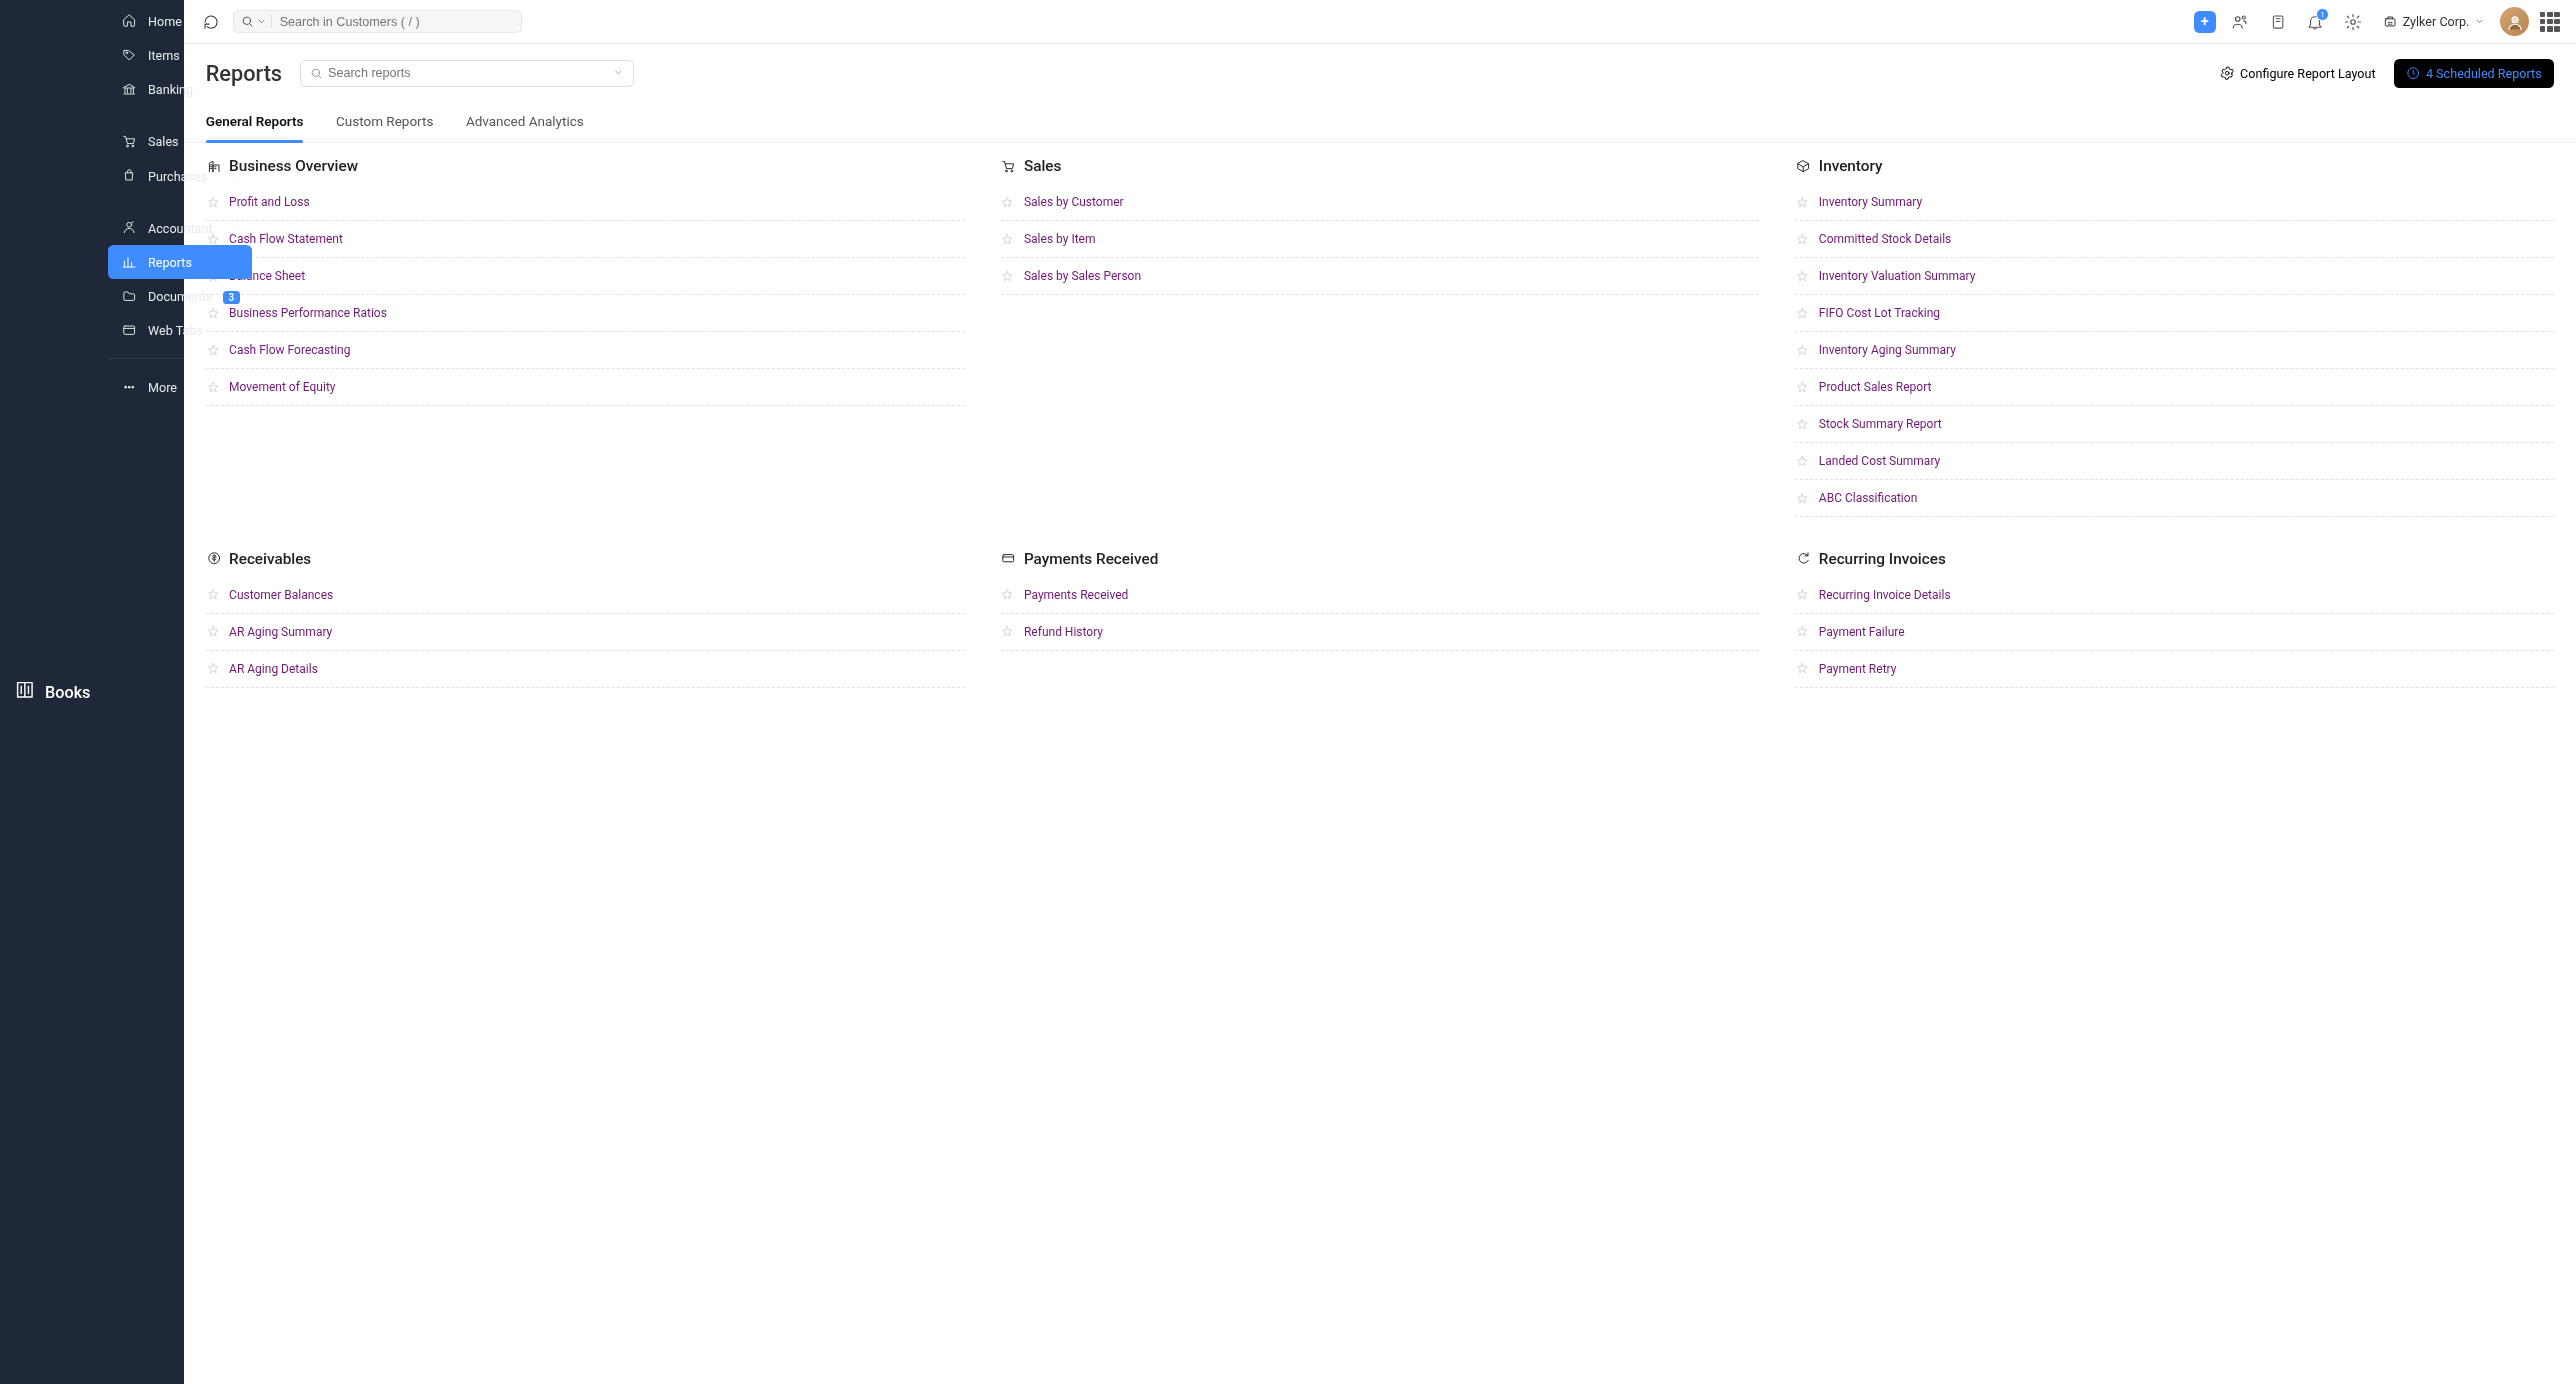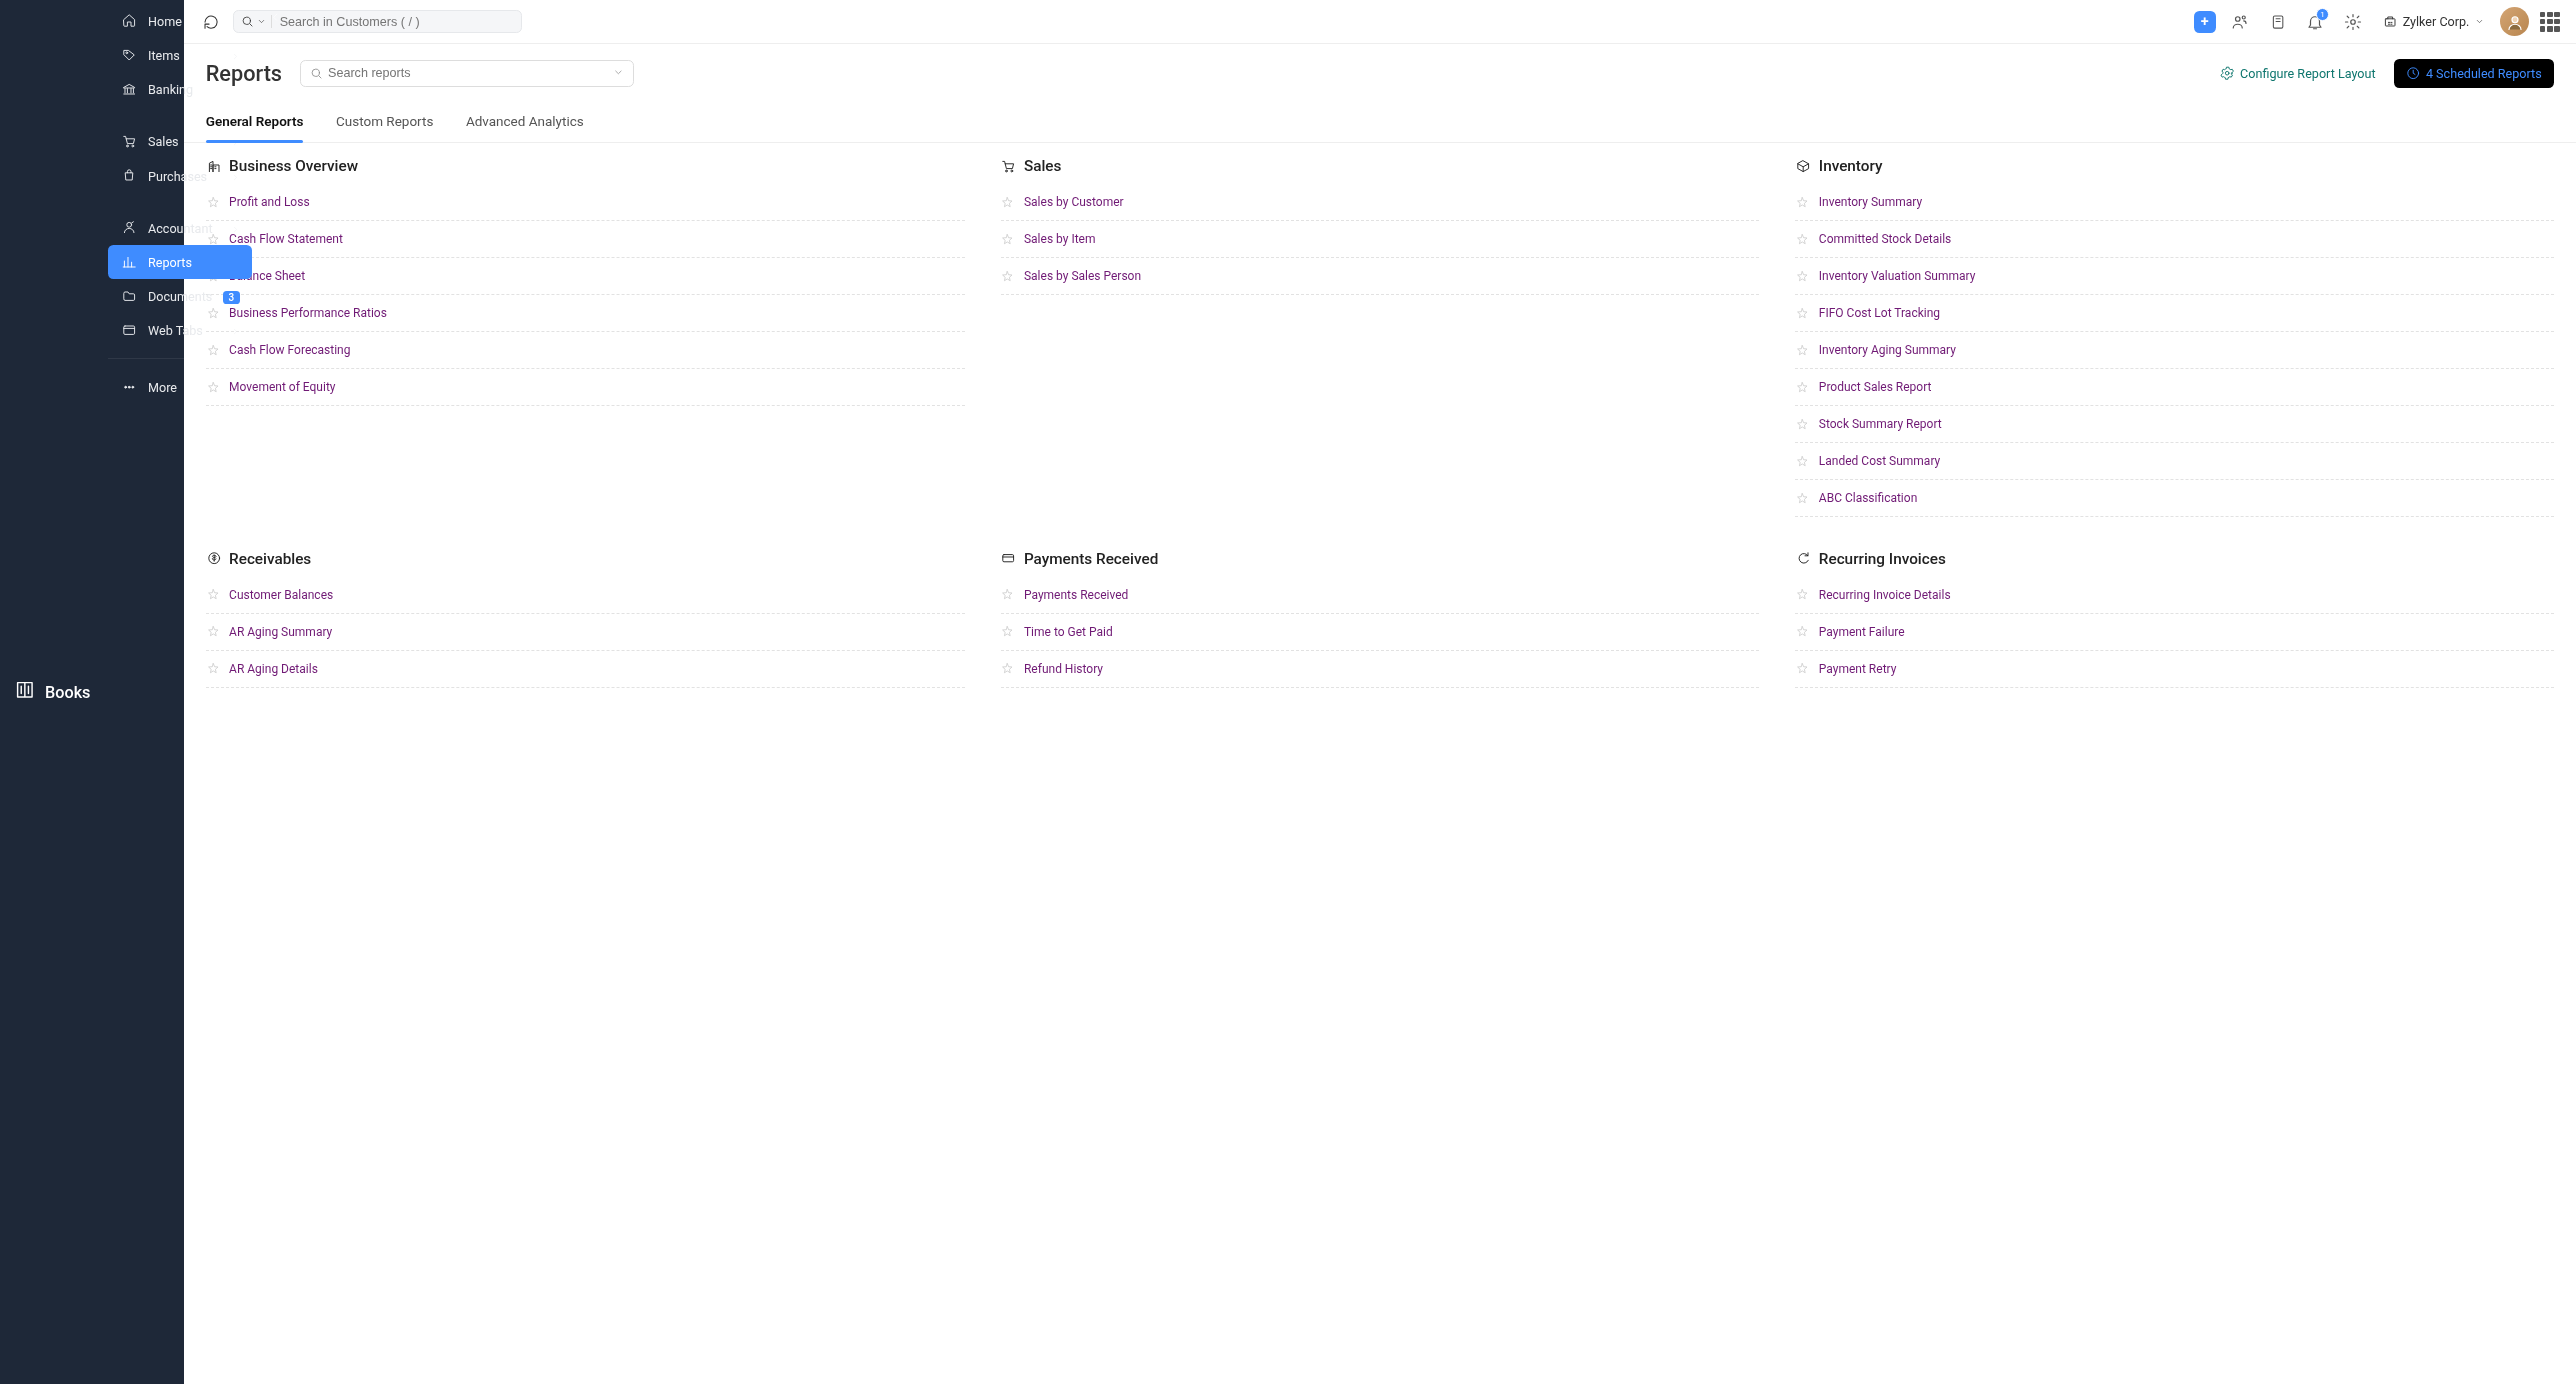--- a/index.html
+++ b/index.html
@@ -40,21 +40,21 @@
 .apps-grid { width: 20px; height: 20px; display: grid; grid-template-columns: repeat(3, 1fr); grid-template-rows: repeat(3, 1fr); gap: 1.8px; cursor: pointer; }
 .apps-grid span { background: #555; border-radius: 0.9px; }
 
 
 .page-header { display: flex; align-items: center; gap: 18px; padding: 14.4px 21.7px; }
 .page-title { font-size: 21.7px; font-weight: 500; }
 .report-search { display: flex; align-items: center; border: 0.9px solid #ddd; border-radius: 5.4px; padding: 5.4px 9px; width: 334px; }
 .report-search input { border: none; outline: none; flex: 1; font-size: 12.6px; }
 .report-search .dd { margin-left: auto; color: #888; cursor: pointer; }
 .page-header-spacer { flex: 1; }
-.configure-link { display: flex; align-items: center; gap: 5.4px; color: #0f766e; cursor: pointer; font-size: 12.6px; }
+.configure-link { display: flex; align-items: center; gap: 5.4px; color: #000000; cursor: pointer; font-size: 12.6px; }
 .scheduled-chip { display: flex; align-items: center; gap: 5.4px; background: #000000; color: #3f8cff; padding: 7.2px 12.6px; border-radius: 5.4px; cursor: pointer; font-size: 12.6px; }
 
 
 .tabs { display: flex; gap: 32.5px; padding: 0 21.7px; border-bottom: 0.9px solid #eee; }
 .tab { padding: 10.8px 0 12.6px 0; cursor: pointer; font-size: 13.5px; color: #555; position: relative; }
 .tab.active { color: #111; font-weight: 600; }
 .tab.active::after { content: ""; position: absolute; left: 0; right: 0; bottom: -0.9px; height: 2.7px; background: #3f8cff; border-radius: 1.8px; }
 
 
 .content { flex: 1; overflow-y: auto; padding: 14.4px 21.7px 21.7px 21.7px; }
@@ -557,28 +557,20 @@
                   </svg>
                 </span>
                 <a>Payments Received</a>
               </div>
               <div class="report-row">
                 <span class="star">
                   <svg viewBox="0 0 24 24" width="12.6" height="12.6">
                     <path d="M12 3l2.5 6 6.5.5-5 4.5 1.5 6.5L12 17l-5.5 3.5L8 14 3 9.5l6.5-.5z"></path>
                   </svg>
                 </span>
-                <a>Time to Get Paid</a>
-              </div>
-              <div class="report-row">
-                <span class="star">
-                  <svg viewBox="0 0 24 24" width="12.6" height="12.6">
-                    <path d="M12 3l2.5 6 6.5.5-5 4.5 1.5 6.5L12 17l-5.5 3.5L8 14 3 9.5l6.5-.5z"></path>
-                  </svg>
-                </span>
                 <a>Refund History</a>
               </div>
             </div>
           </div>
         <div id="col-recur">
             <div class="section">
               <div class="section-title">
                 <span class="sicon2">
                   <svg viewBox="0 0 24 24" width="14.4" height="14.4">
                     <path d="M20 8a8 8 0 10.5 7.5 M20 3v5h-5"></path>

